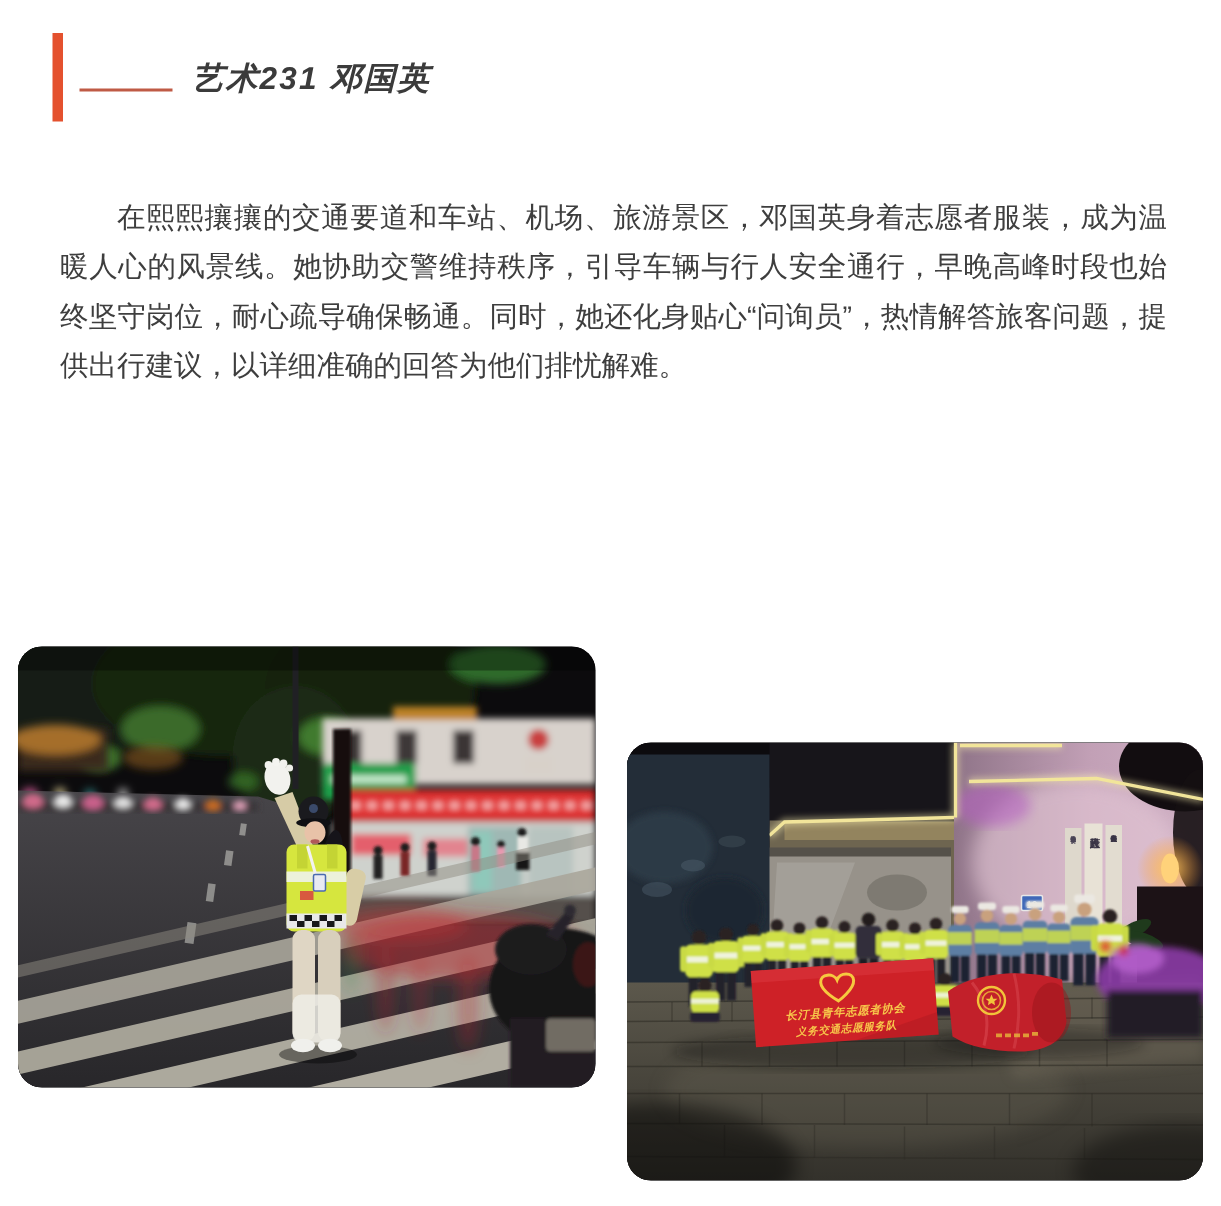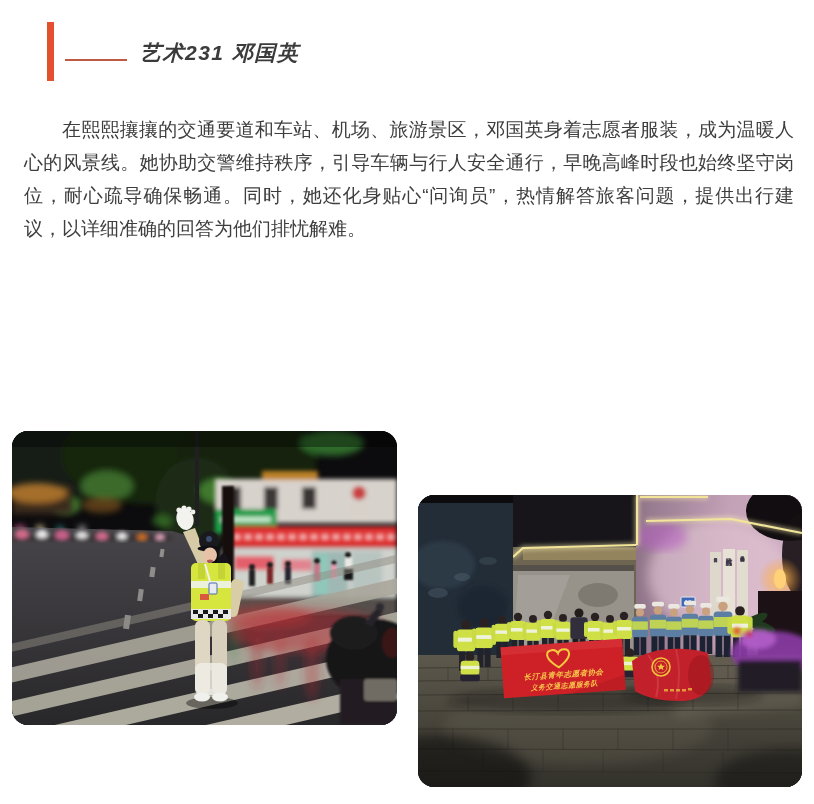--- a/index.html
+++ b/index.html
@@ -1,31 +1,31 @@
 <!DOCTYPE html>
 <html><head>
 <meta charset="utf-8">
 <style>
   html,body{margin:0;padding:0;}
   body{
     width:814px;height:804px;background:#ffffff;position:relative;
     font-family:"Liberation Sans","DejaVu Sans",sans-serif;
     overflow:hidden;
   }
-  .header{position:relative;height:113px;margin-left:12px;}
+  .header{position:relative;height:113px;}
   .accent-bar{position:absolute;left:35px;top:22px;width:7px;height:59px;background:#e4512e;}
   .accent-line{position:absolute;left:53px;top:59px;width:62px;height:2px;background:#bf5a45;}
   .page-title{
     position:absolute;left:128px;top:41px;margin:0;
     font-size:21px;line-height:24px;font-weight:bold;font-style:italic;
     color:#3b3b3b;letter-spacing:1.5px;white-space:nowrap;
   }
   .article{padding:0 20px 0 24px;}
   .article p{
-    margin:0;font-size:19px;line-height:33px;color:#3e3e3e;
+    margin:16px;font-size:19px;line-height:33px;color:#3e3e3e;
     text-align:justify;text-indent:2em;
   }
   .photo{position:absolute;overflow:hidden;border-radius:16px;background:#101012;}
   .photo svg{display:block;width:100%;height:100%;}
   #photo-street{left:12px;top:431px;width:385px;height:294px;}
   #photo-group{left:418px;top:495px;width:384px;height:292px;}
   svg text{font-family:"Liberation Sans","DejaVu Sans",sans-serif;}
   .vtext{writing-mode:vertical-rl;text-orientation:upright;}
 </style>
 </head>

